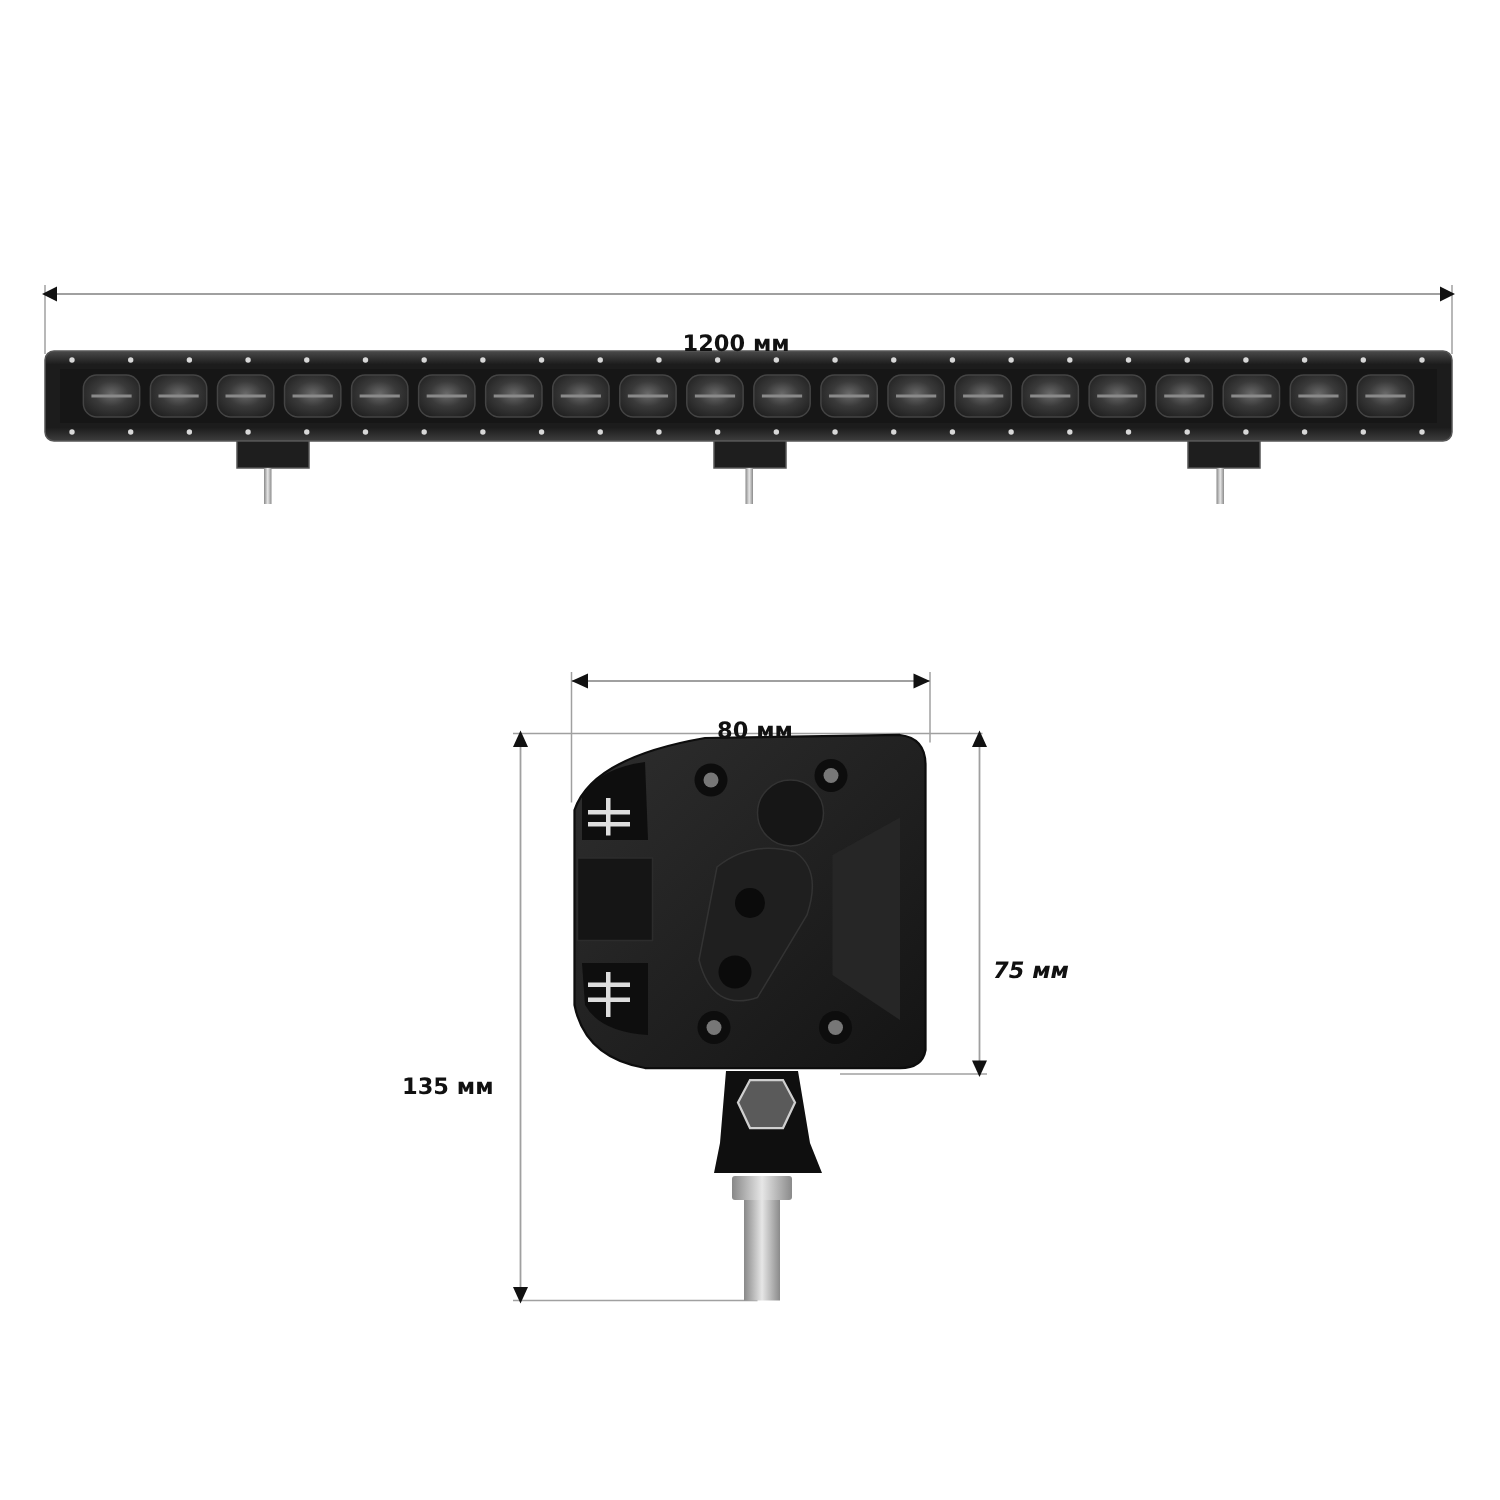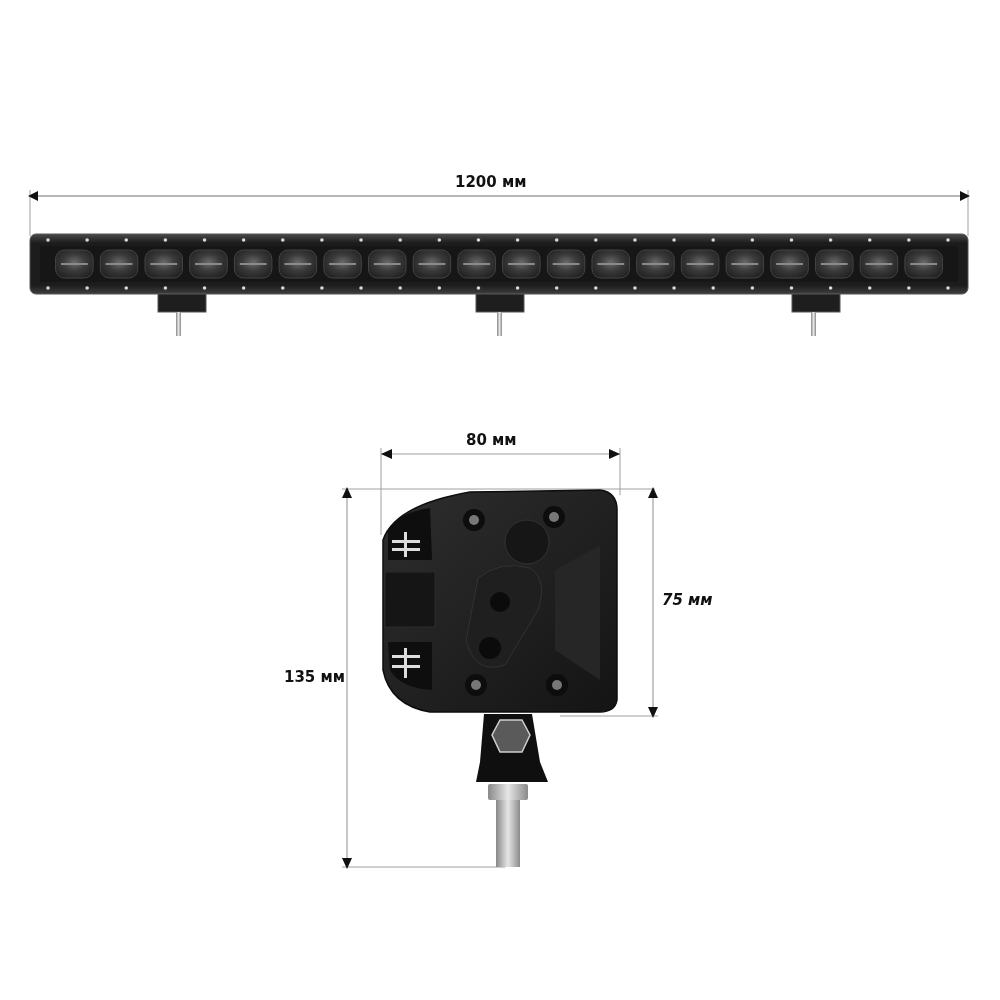--- a/index.html
+++ b/index.html
@@ -1,17 +1,17 @@
 <!DOCTYPE html>
 <html><head>
 <meta charset="utf-8">
 <style>
   html, body { margin:0; padding:0; background:#ffffff; }
   body { width:1000px; height:1000px; position:relative; overflow:hidden; font-family:"DejaVu Sans", sans-serif; }
-  .dim-label { position:absolute; font-weight:bold; font-size:15px; color:#111; white-space:nowrap; }
+  .dim-label { position:absolute; font-weight:bold; font-size:15px; color:#111; white-space:nowrap;margin-top:47px; }
   svg { position:absolute; left:0; top:0; }
 </style>
 </head>
 <body>
 
 <svg width="1000" height="1000" viewBox="0 0 1000 1000">
   <defs>
     <linearGradient id="barGrad" x1="0" y1="0" x2="0" y2="1">
       <stop offset="0" stop-color="#4a4a4a"></stop>
       <stop offset="0.15" stop-color="#1c1c1c"></stop>
@@ -211,15 +211,15 @@
     <g>
       <path d="M 484 714 L 532 714 L 540 762 L 548 782 L 476 782 L 480 762 Z" fill="#0f0f0f"></path>
       <polygon points="500,720 522,720 530,735 522,752 500,752 492,735" fill="#5a5a5a" stroke="#cfcfcf" stroke-width="1.5"></polygon>
       <rect x="488" y="784" width="40" height="16" rx="2" fill="url(#boltGrad)"></rect>
       <rect x="496" y="800" width="24" height="67" fill="url(#boltGrad)"></rect>
     </g>
   </g>
 </svg>
 
 <div class="dim-label" style="left:455px; top:173px;">1200 мм</div>
-<div class="dim-label" style="left:466px; top:431px;">80 мм</div>
+<div class="dim-label" style="left:478px; top:431px;">80 мм</div>
 <div class="dim-label" style="left:662px; top:591px;font-style:italic;">75 мм</div>
-<div class="dim-label" style="left:284px; top:668px;">135 мм</div>
+<div class="dim-label" style="left:268px; top:668px;">135 мм</div>
 
 </body></html>

